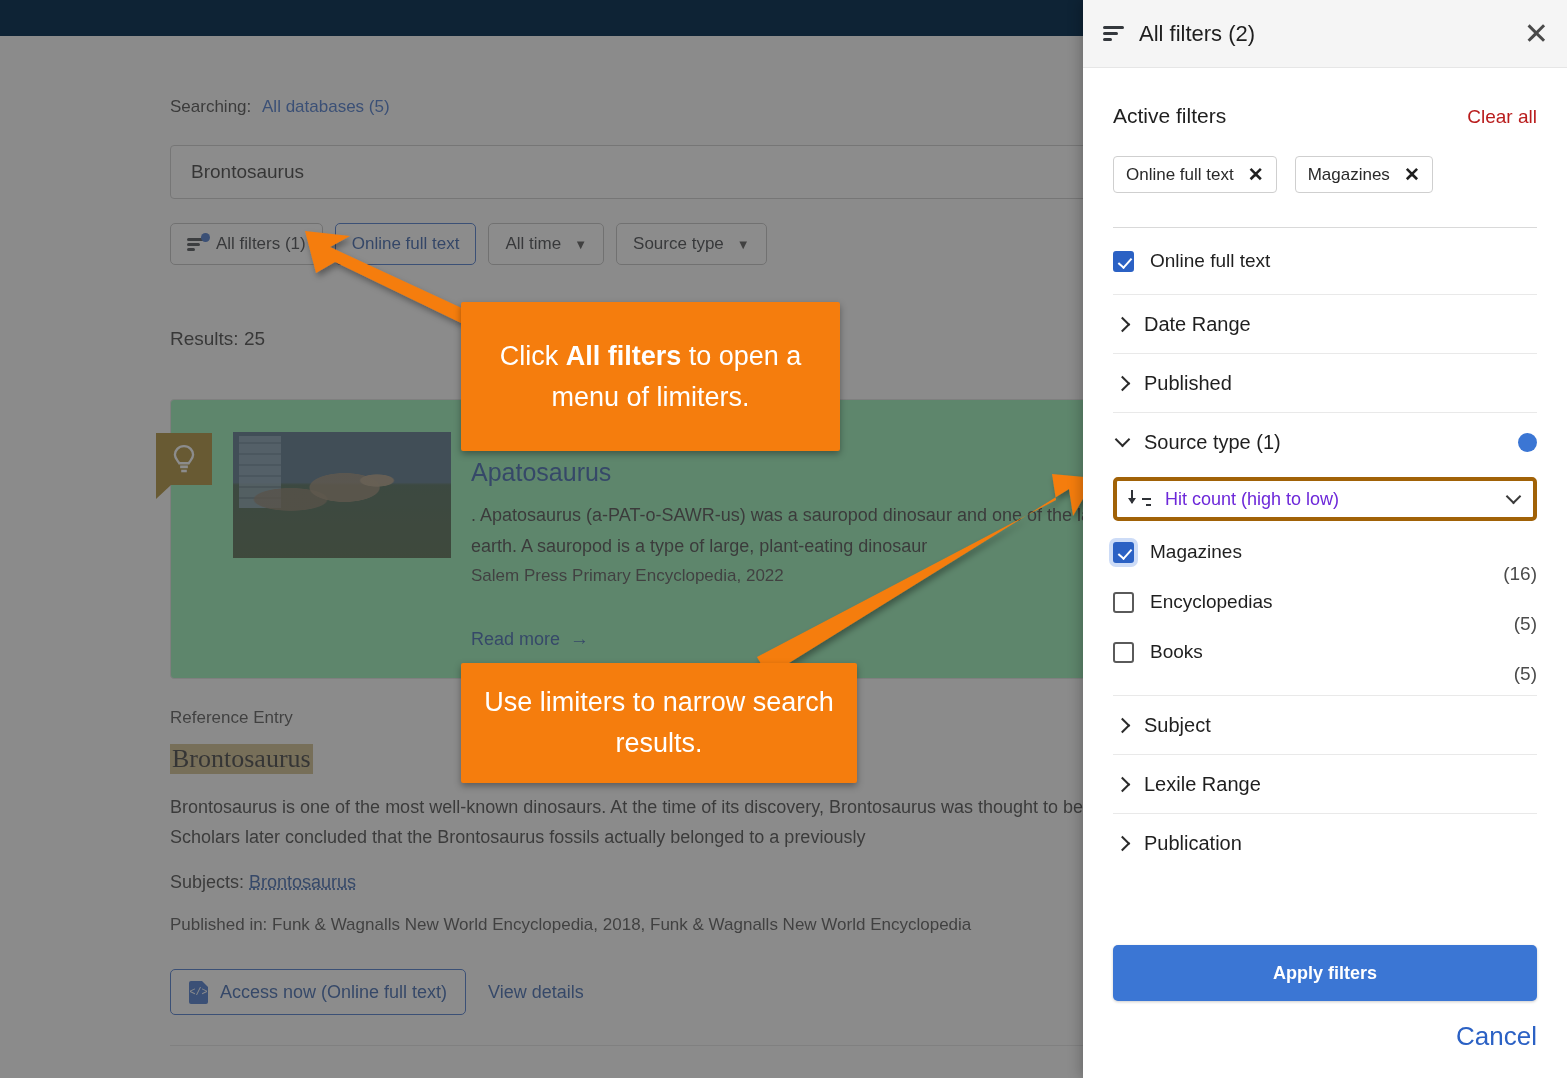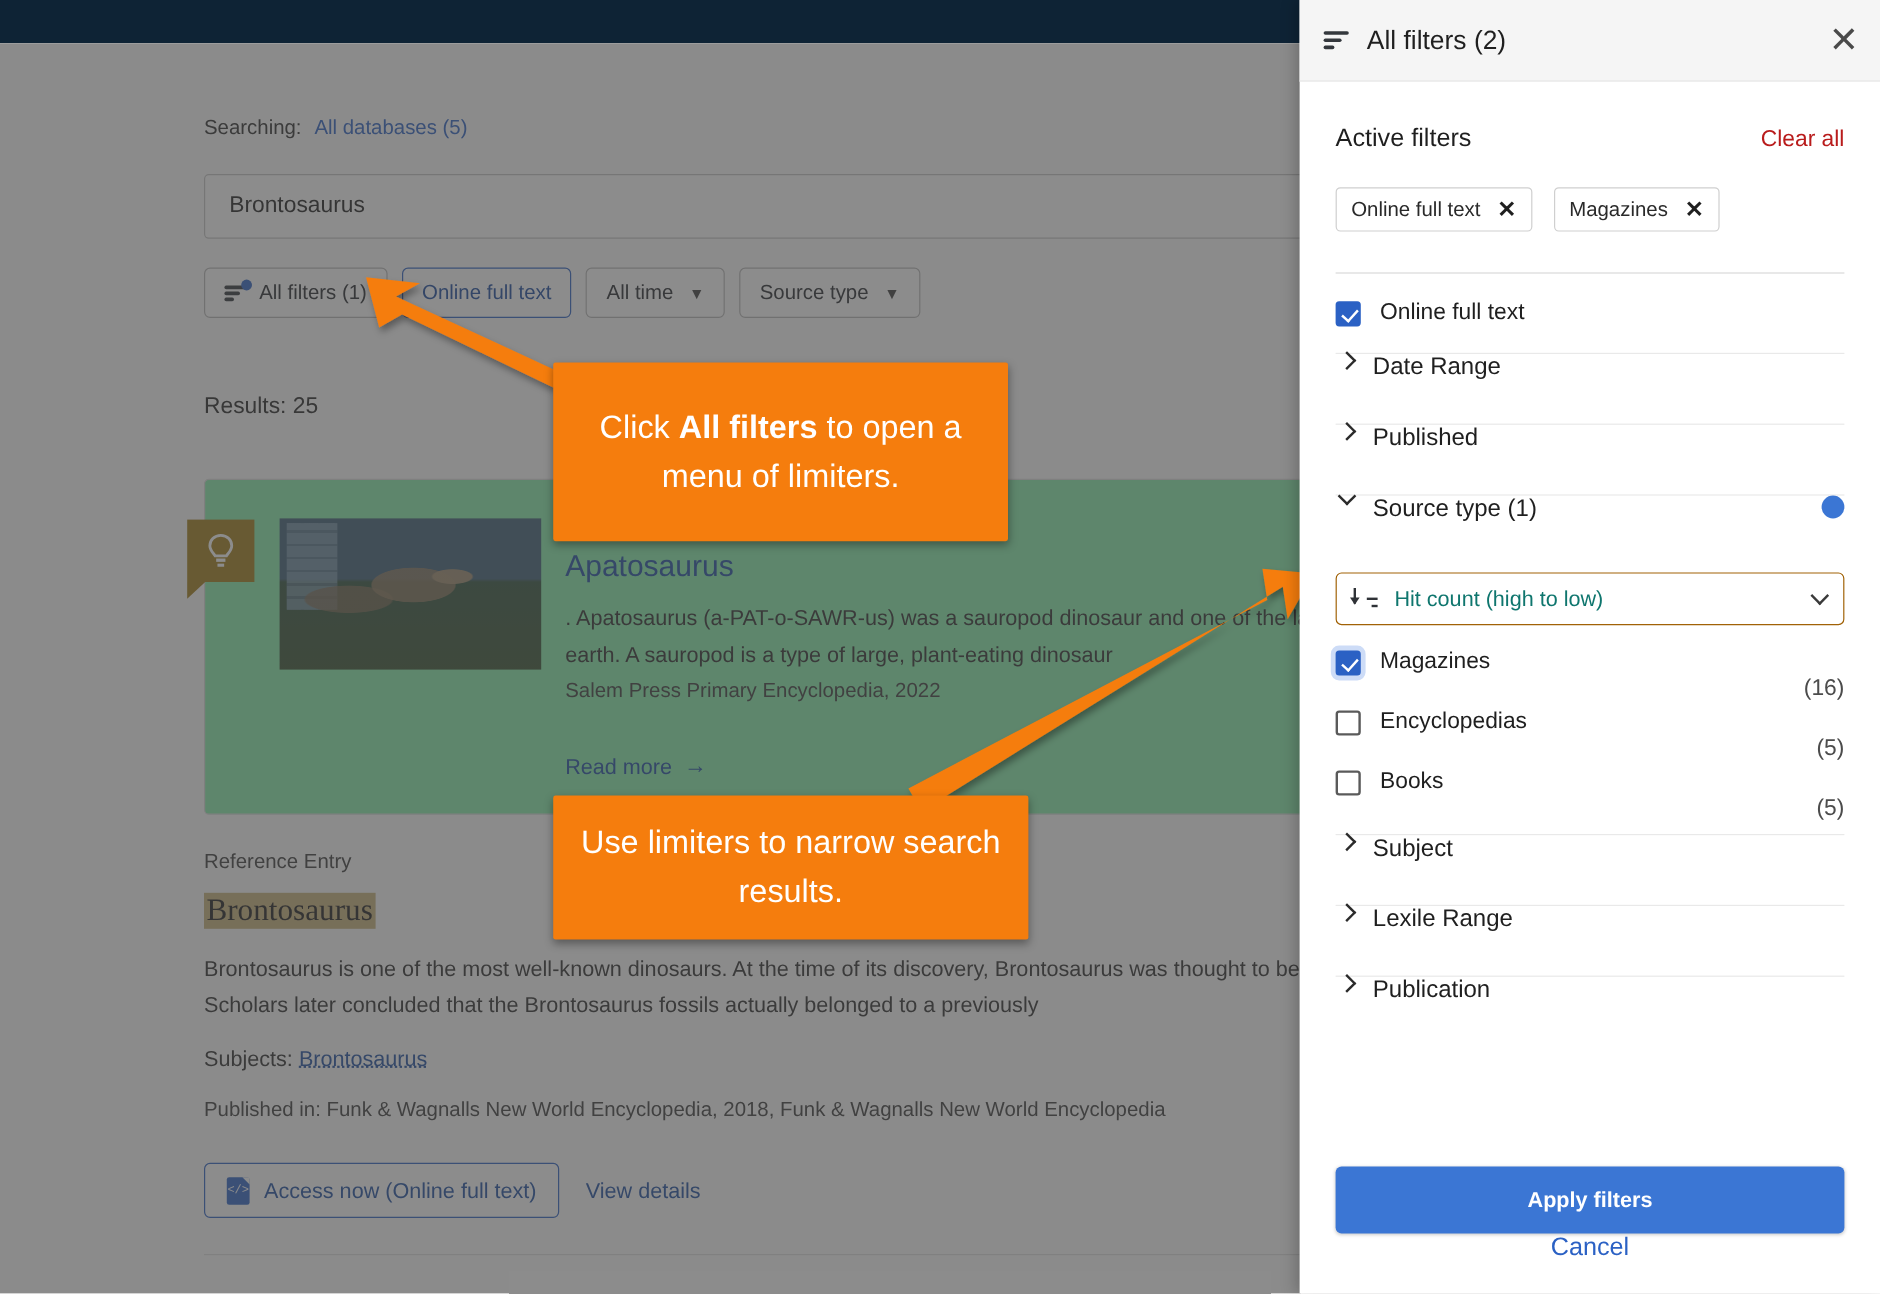--- a/index.html
+++ b/index.html
@@ -233,36 +233,36 @@
   }
   .cb.checked { background: #2b61c4; border-color: #2b61c4; }
   .cb.checked:after {
     content: ""; position: absolute; left: 6px; top: 2px;
     width: 6px; height: 11px; border: solid #fff; border-width: 0 2.5px 2.5px 0;
     transform: rotate(42deg);
   }
   .cb.focus { box-shadow: 0 0 0 4px #cddcf7; }
 
   .sect {
-    display: flex; align-items: flex-start; gap: 16px;
+    display: flex; align-items: center; gap: 16px;
     height: 58px; font-size: 20px; color: #1f1f1f; cursor: pointer;
   }
   .sect .cv {
     width: 11px; height: 11px; border: solid #2b2b2b; border-width: 2.5px 2.5px 0 0;
     transform: rotate(45deg); margin-left: 4px;
   }
   .sect .cv.down { transform: rotate(135deg); margin-top: -5px; }
   .sect .bluedot {
     margin-left: auto; width: 19px; height: 19px; border-radius: 50%; background: #3b76d4;
   }
 
   .sort-select {
-    margin-top: 6px; height: 44px; border: 1px solid #a16207; border-radius: 5px;
+    margin-top: 6px; height: 44px; border: 4px solid #a16207; border-radius: 5px;
     display: flex; align-items: center; padding: 0 14px; gap: 14px;
-    font-size: 18px; color: #0f766e; background: #fff; cursor: pointer;
+    font-size: 18px; color: #6d28d9; background: #fff; cursor: pointer;
   }
   .sort-icon { position: relative; width: 20px; height: 18px; flex: 0 0 auto; }
   .sort-icon i { position: absolute; right: 0; height: 2.4px; background: #2f3237; }
   .sort-icon i:nth-child(1) { top: 2px;  width: 13px; }
   .sort-icon i:nth-child(2) { top: 8px;  width: 9px; }
   .sort-icon i:nth-child(3) { top: 14px; width: 5px; }
   .sort-icon .dn { position:absolute; left:0; top:0; width:2.4px; height:13px; background:#2f3237; }
   .sort-icon .dn:after {
     content:""; position:absolute; left:-3.3px; bottom:-1px;
     border-top: 6px solid #2f3237; border-left: 4.5px solid transparent; border-right: 4.5px solid transparent;
@@ -279,21 +279,21 @@
   .opt-row .cnt { margin-left: auto; color: #4c4c4c; font-size: 19px; margin-top: 44px; }
 
   .panel-foot { flex: 0 0 auto; padding: 0 30px 26px 30px; }
   .apply-btn {
     height: 56px; background: #3b76d4; color: #fff; border-radius: 5px;
     display: flex; align-items: center; justify-content: center;
     font-size: 18px; font-weight: bold; cursor: pointer;
     box-shadow: 0 1px 3px rgba(0,0,0,.2);
   }
   .cancel-link {
-    text-align: center; font-size: 21px; color: #2b61c4; cursor: pointer;
+    margin-top: 20px; text-align: right; font-size: 26px; color: #2b61c4; cursor: pointer;
   }
 </style>
 </head>
 <body>
 
 <div id="root">
 
   <div class="app-bg">
     <div class="topbar"></div>
 

